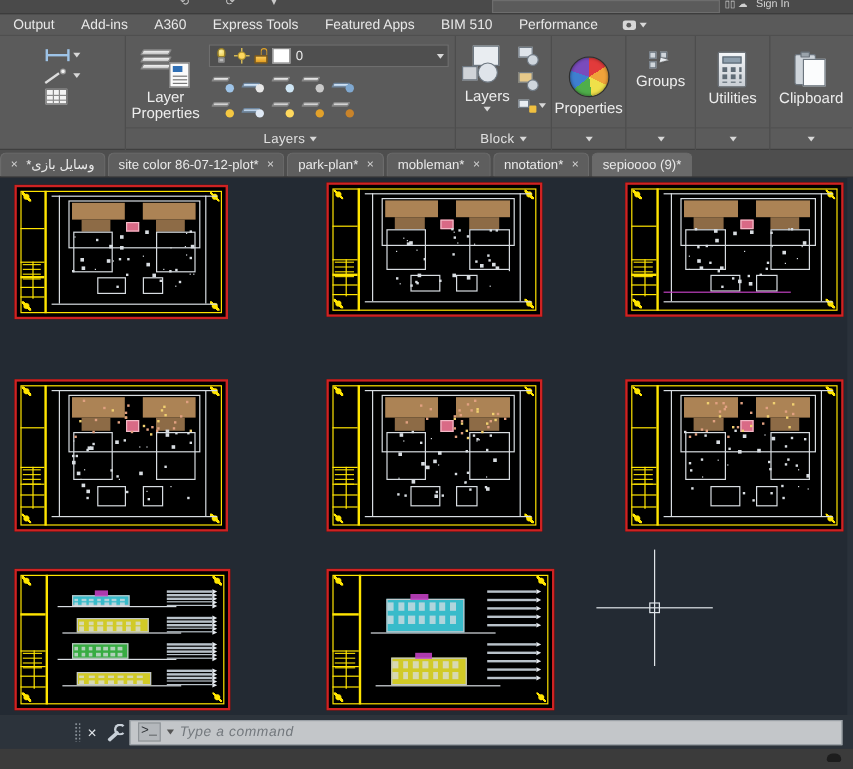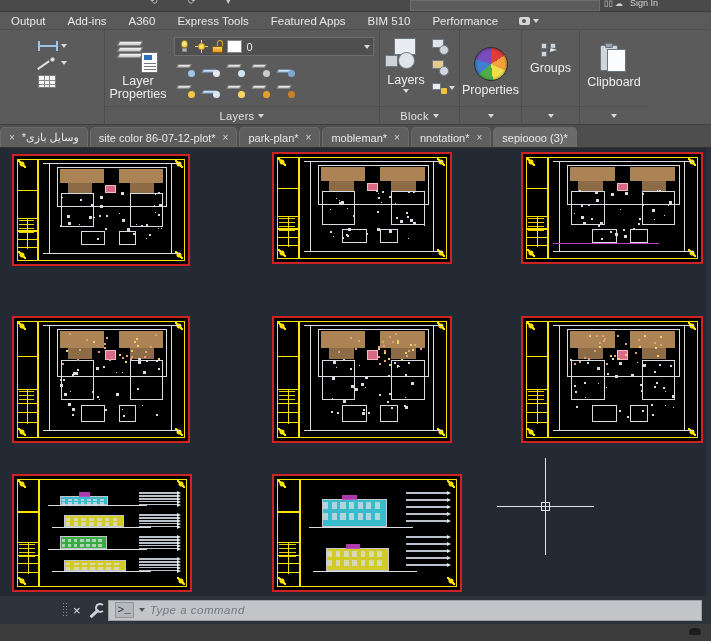--- a/index.html
+++ b/index.html
@@ -419,20 +419,34 @@
               <span class="cur"></span>
             </span>
           <span class="lbl">Groups</span>
         </div>
       </div>
       <div class="plabel">
           <span class="caret"></span>
         </div>
     </div>
 
+    <div class="panel" style="width:62px">
+      <div class="pbody" style="padding-top:10px;">
+        <div class="bigbtn">
+          <span class="ic ic-calc">
+              <span class="scr"></span>
+              <span class="keys"></span>
+            </span>
+          <span class="lbl">Utilities</span>
+        </div>
+      </div>
+      <div class="plabel">
+          <span class="caret"></span>
+        </div>
+    </div>
 
     <div class="panel" style="width:68px; border-right:none;">
       <div class="pbody" style="padding-top:10px;">
         <div class="bigbtn">
           <span class="ic ic-clip">
               <span class="back"></span>
               <span class="front"></span>
               <span class="tab"></span>
             </span>
           <span class="lbl">Clipboard</span>
@@ -459,21 +473,21 @@
     </div>
     <div class="dtab">
       <span>mobleman*</span>
       <span class="x">×</span>
     </div>
     <div class="dtab">
       <span>nnotation*</span>
       <span class="x">×</span>
     </div>
     <div class="dtab" style="background:#6a6a6a">
-      <span>sepioooo (3)*</span>
+      <span>sepioooo (9)*</span>
     </div>
   </div>
 
   <div class="canvas">
     <div id="sheets">
         <div class="dwg" style="left:12px; top:6px; width:178px; height:112px;">
           <div style="position:absolute;inset:0;background:#000;"></div>
           <div style="position:absolute;inset:0;border:2px solid #cf2222;"></div>
           <div style="position:absolute;left:5px;top:5px;width:168px;height:102px;border:1.5px solid #ffe400;"></div>
           <div style="position:absolute;left:25px;top:5px;width:1.5px;height:102px;background:#ffe400;"></div>

